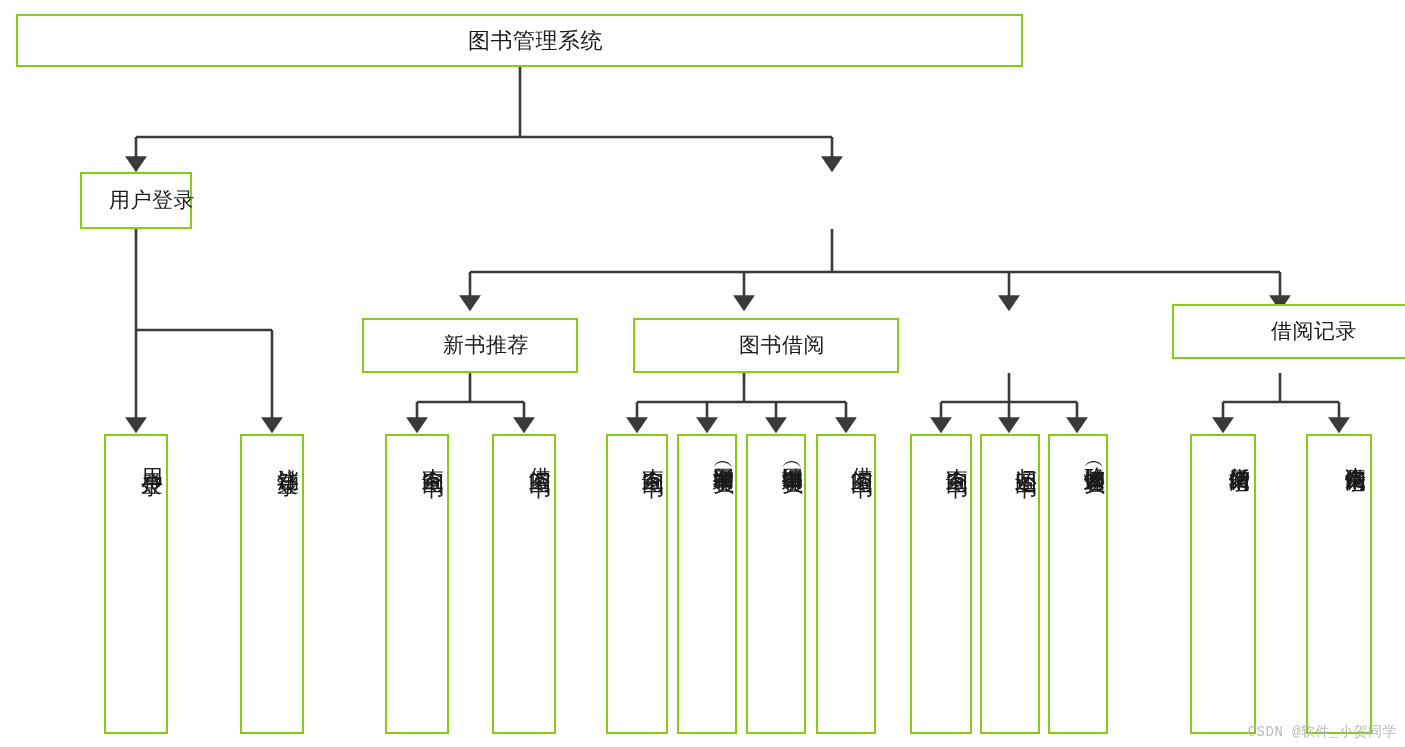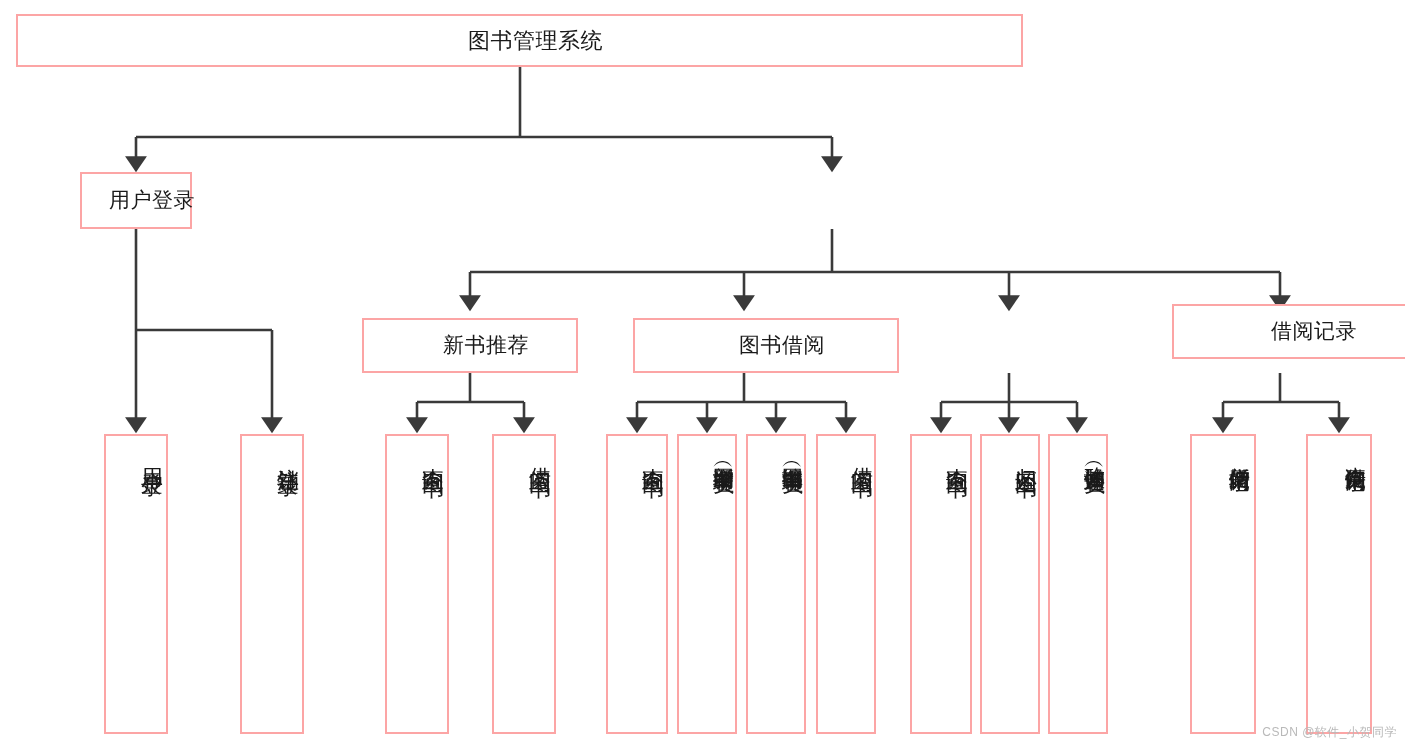--- a/index.html
+++ b/index.html
@@ -23,21 +23,21 @@
     left: 0;
     top: 0;
     width: 1405px;
     height: 747px;
     pointer-events: none;
   }
   .node {
     position: absolute;
     box-sizing: border-box;
     background: #ffffff;
-    border: 2px solid #fca5a5;
+    border: 2px solid #84cc16;
     display: flex;
     align-items: center;
     justify-content: center;
     z-index: 2;
     padding-left: 32px;
   }
   .node .label {
     color: #1a1a1a;
     line-height: 1.18;
     text-align: center;
@@ -66,26 +66,26 @@
     white-space: nowrap;
   }
   .node.vert.tall-text .label {
     font-size: 21px;
     letter-spacing: 1px;
   }
   #watermark {
     position: absolute;
     right: 8px;
     bottom: 6px;
-    font-size: 12px;
+    font-size: 14px;
     color: #b9b9b9;
     letter-spacing: 0.5px;
     z-index: 5;
     white-space: nowrap;
-    font-family: Liberation Sans, sans-serif;
+    font-family: Liberation Mono, monospace;
   }
 </style>
 </head>
 <body>
 
 <div id="diagram-root">
 
   <svg id="connector-layer" viewBox="0 0 1405 747" width="1405" height="747" xmlns="http://www.w3.org/2000/svg">
     <defs>
       <marker id="arrowhead" markerWidth="9" markerHeight="9" refX="2.6" refY="4.2" orient="auto" markerUnits="strokeWidth">

